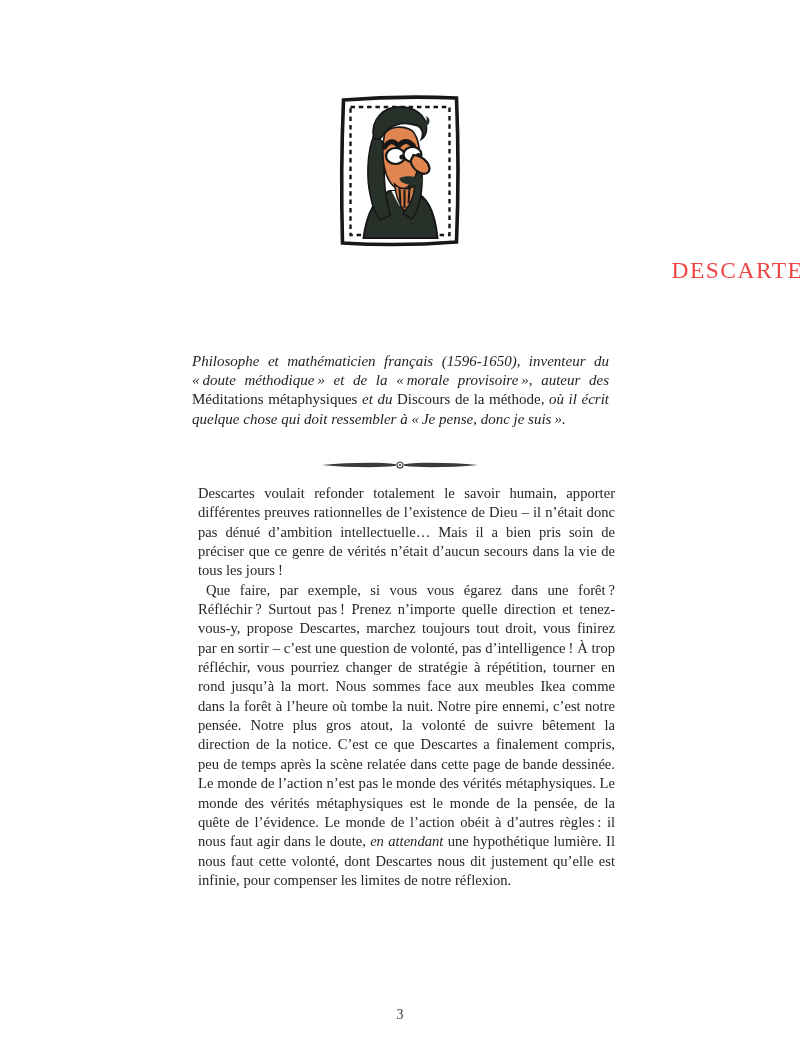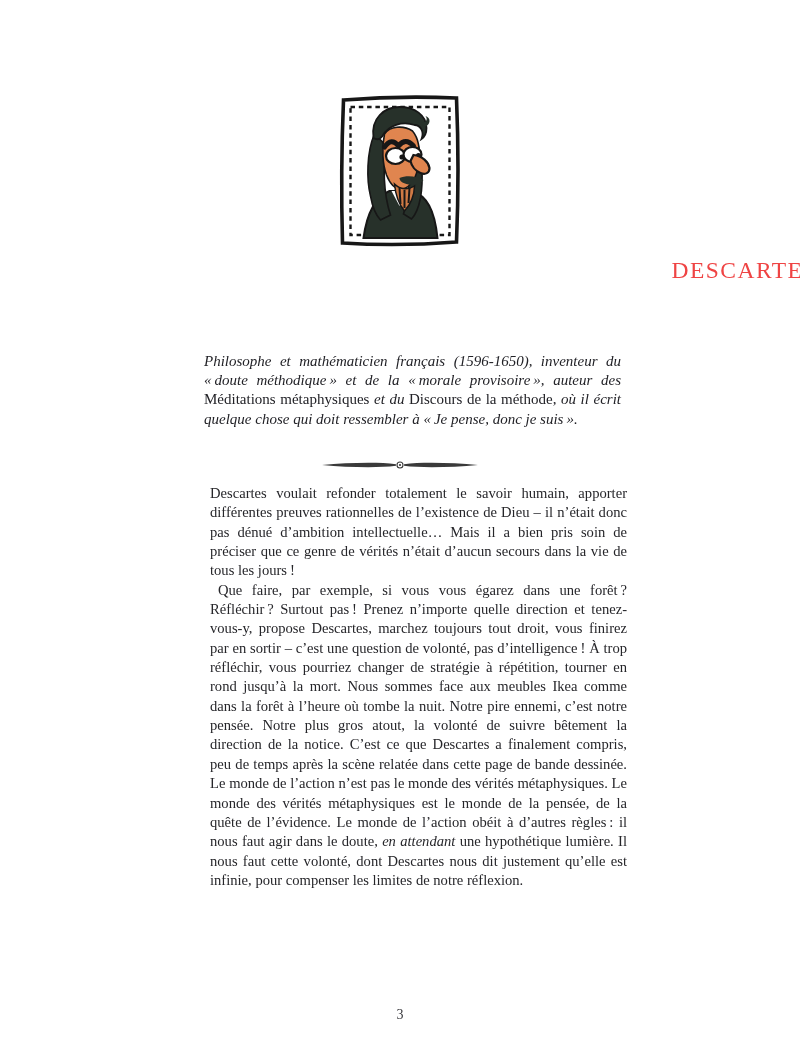--- a/index.html
+++ b/index.html
@@ -29,21 +29,21 @@
     left: 18px;
     width: 100%;
     text-align: right;
     font-size: 23.5px;
     letter-spacing: 1.5px;
     color: #ef4444;
     font-weight: normal;
   }
   .column {
     position: absolute;
-    left: 204px;
+    left: 192px;
     width: 417px;
   }
   .bio {
     top: 352px;
     font-size: 15px;
     line-height: 19.2px;
     text-align: justify;
     font-style: italic;
     color: #222227;
   }

